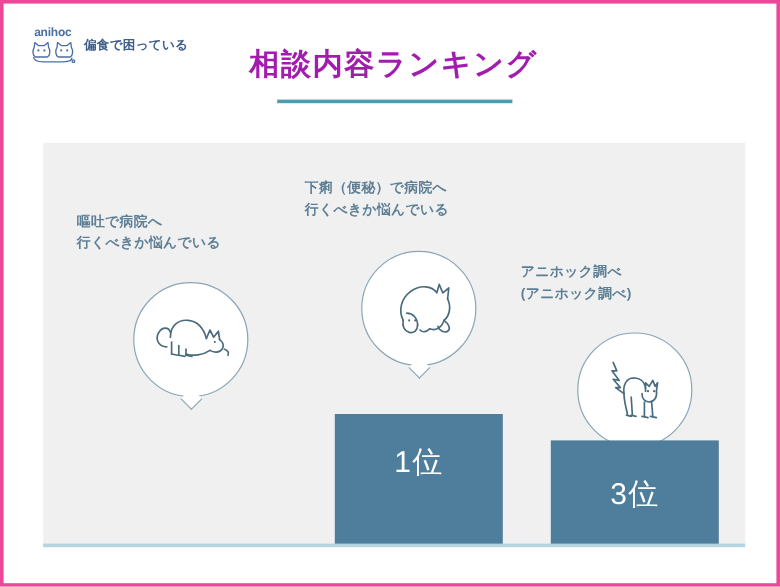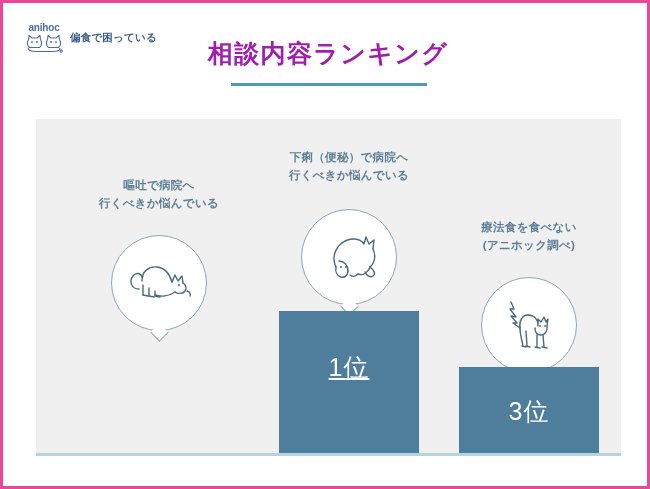--- a/index.html
+++ b/index.html
@@ -59,21 +59,21 @@
   }
 
   
   .col{position:absolute;top:0;height:336px;}
   .col-1{left:53px;width:140px;}   
   .col-2{left:243px;width:140px;}  
   .col-3{left:423px;width:140px;}  
 
   .cap{
     position:absolute;left:-25px;width:190px;
-    text-align:center;
+    text-align:left;
     font-size:11.5px;font-weight:bold;color:#5d7f96;
     line-height:1.55;letter-spacing:0.3px;
     white-space:nowrap;
   }
   .col-1 .cap{top:58px;}
   .col-2 .cap{top:30px;}
   .col-3 .cap{top:100px;}
 
   .bubble{
     position:absolute;
@@ -95,21 +95,21 @@
   .col-3 .bubble{left:22px;top:158px;}
 
   .bar{
     position:absolute;left:0;width:140px;bottom:0;
     background:#4e7e9b;
     display:flex;align-items:center;justify-content:center;
     color:#ffffff;font-size:25px;font-weight:normal;
     letter-spacing:1px;
   }
   .col-1 .bar{height:110px;}
-  .col-2 .bar{height:144px;text-decoration:underline;}
+  .col-2 .bar{height:110px;}
   .col-3 .bar{height:88px;}
   .col-2 .bar span{transform:translateY(-16px);}
   .col-1 .bar span{transform:translateY(2px);}
   .col-3 .bar span{transform:translateY(0px);}
 </style>
 </head>
 <body>
 
 <div id="canvas">
 
@@ -180,21 +180,21 @@
           </g>
         </svg>
       </div>
       <div class="bar">
         <span>1位</span>
       </div>
     </div>
 
     <div class="col col-3">
       <div class="cap">
-        <span>療法食を食べない</span><br>
+        <span>アニホック調べ</span><br>
         <span>(アニホック調べ)</span>
       </div>
       <div class="bubble">
         <svg width="60" height="60" viewBox="0 0 60 60">
           <g fill="none" stroke="#4a6b7d" stroke-width="1.4" stroke-linecap="round" stroke-linejoin="round">
             <path d="M12 7 L15 14 L11 14 L17 22 L12 21 L18 28 L14 28 L21 33"></path>
             <path d="M21 33 C20 26 23 20 29 20"></path>
             <path d="M29 20 C36 20 39 25 39 31 L39 24 L42 27 L45 22 L47 27 L49 24 L48 31"></path>
             <path d="M48 31 C49 36 46 40 42 40 C38 40 36 37 36 33"></path>
             <circle cx="41" cy="31" r="0.9" fill="#4a6b7d" stroke="none"></circle>

